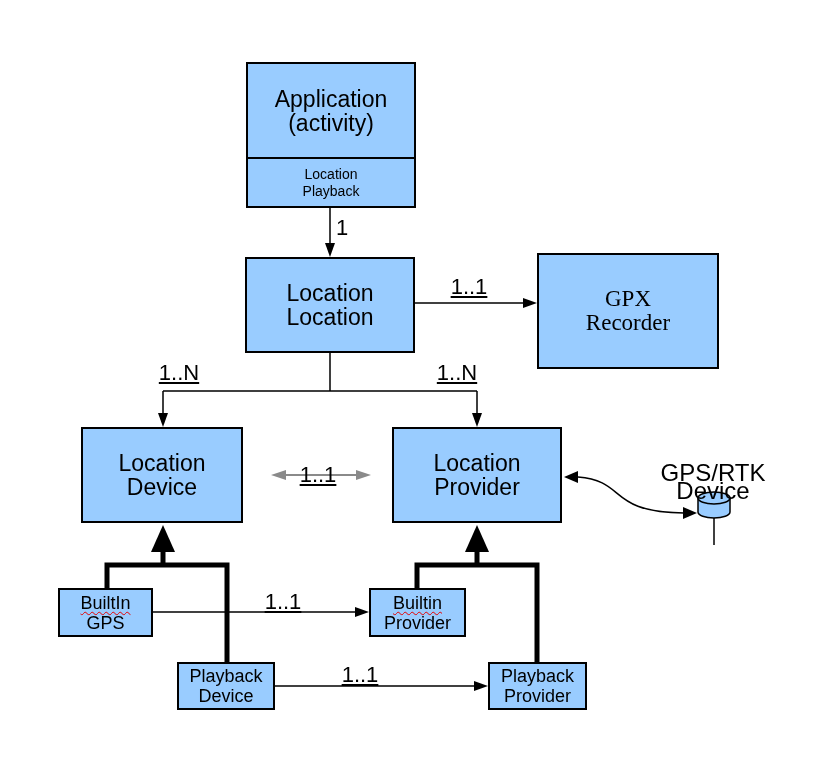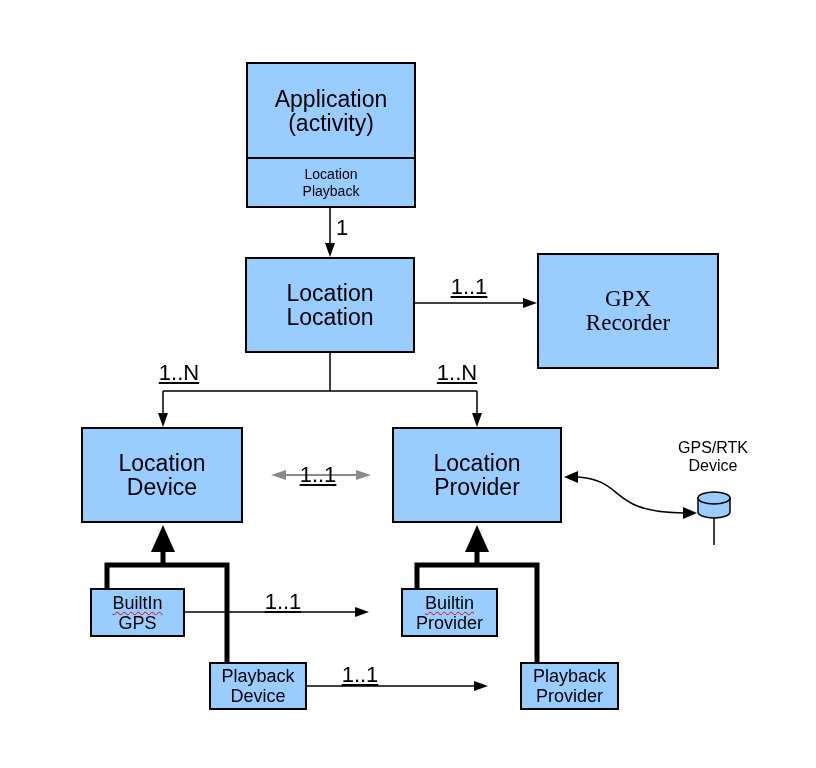--- a/index.html
+++ b/index.html
@@ -16,43 +16,43 @@
     position:absolute;
     box-sizing:border-box;
     background:var(--box-fill,#99CCFF);
     border:2px solid var(--box-border,#000);
     display:flex;flex-direction:column;
     align-items:center;justify-content:center;
     text-align:center;
   }
   .node span{display:block;white-space:nowrap;}
   .main{font-size:23px;line-height:24px;}
-  .small{font-size:18px;line-height:20px;margin-left:32px;}
+  .small{font-size:18px;line-height:20px;}
   .app{justify-content:flex-start;padding:0;}
   .app-title{
     flex:0 0 93px;width:100%;
     display:flex;flex-direction:column;align-items:center;justify-content:center;
     font-size:23px;line-height:24px;
   }
   .app-compartment{
     flex:1 1 auto;width:100%;
     border-top:2px solid var(--box-border,#000);
     display:flex;flex-direction:column;align-items:center;justify-content:center;
     font-size:14px;line-height:17px;
   }
   .elabel{
     position:absolute;
     font-size:22px;line-height:22px;
     white-space:nowrap;
   }
   .centerx{transform:translateX(-50%);text-decoration:underline;}
   .gps-label{
-    position:absolute;left:713px;top:439px;
+    position:absolute;left:713px;top:464px;
     transform:translateX(-50%);
-    font-size:16px;line-height:18px;
+    font-size:24px;line-height:18px;
     text-align:center;white-space:nowrap;
   }
   .gps-label span{display:block;}
   .squiggle{
     text-decoration-line:underline;
     text-decoration-style:wavy;
     text-decoration-color:var(--squiggle,#e60000);
     text-decoration-thickness:1px;
     text-underline-offset:2px;
   }

